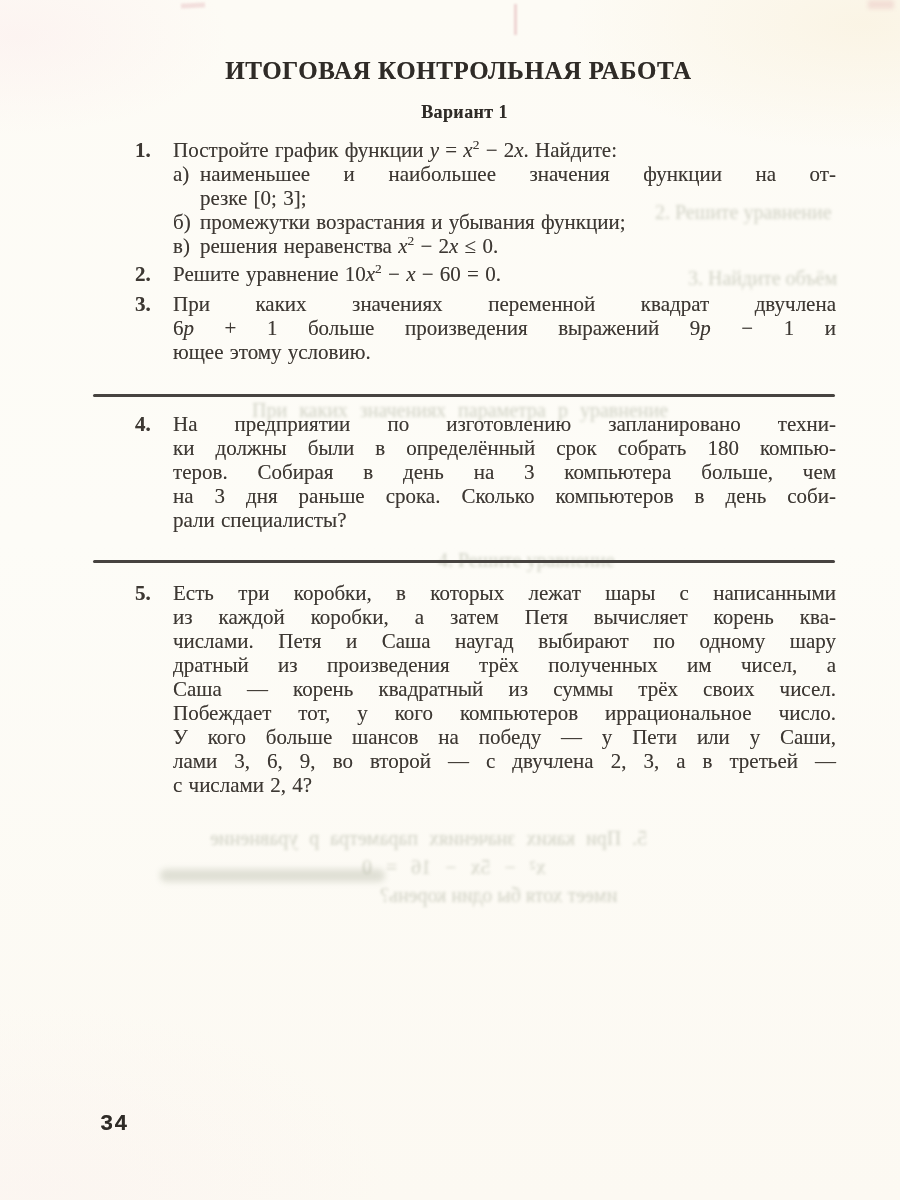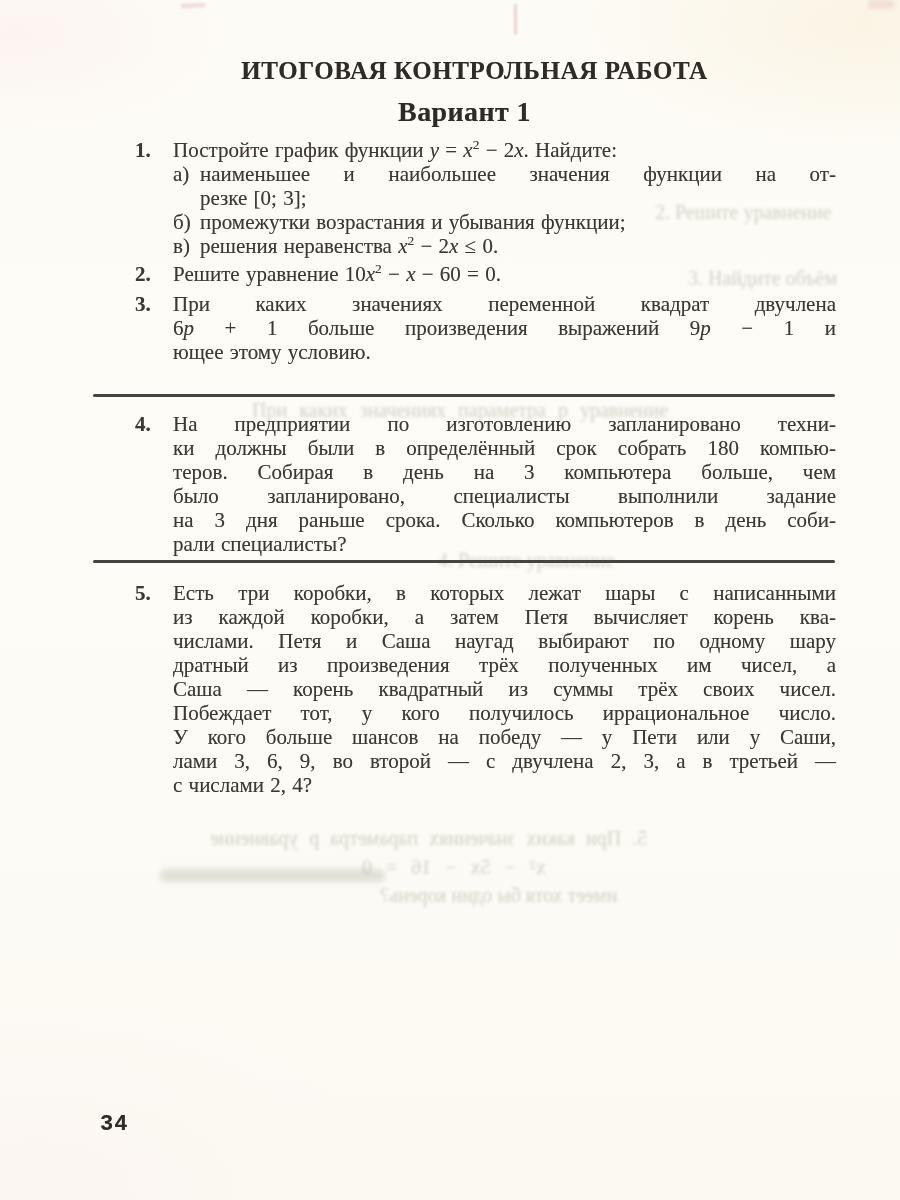--- a/index.html
+++ b/index.html
@@ -13,30 +13,30 @@
     color: var(--ink, #3d3833);
     background:
       radial-gradient(420px 180px at 96% 2%, rgba(250,243,226,.85), rgba(250,243,226,0) 70%),
       radial-gradient(300px 140px at 2% 3%, rgba(252,238,238,.55), rgba(252,238,238,0) 70%),
       radial-gradient(500px 260px at 4% 99%, rgba(251,242,240,.5), rgba(251,242,240,0) 70%),
       linear-gradient(180deg, #fdfbf5 0%, #fdfcf7 45%, #fcf9f2 100%);
   }
 
   
   .title {
-    position: absolute; left: 103px; width: 743px; top: 56px;
+    position: absolute; left: 87px; width: 743px; top: 56px;
     margin: 0; text-align: center;
     font-size: 25px; line-height: 30px; font-weight: bold;
     letter-spacing: 0.6px; color: var(--title_ink, #2f2b27);
     text-shadow: 0 0 .6px rgba(47,43,39,.55);
   }
   .variant {
     position: absolute; left: 93px; width: 743px; top: 98px;
     margin: 0; text-align: center;
-    font-size: 28px; line-height: 28px; font-weight: bold;
+    font-size: 18px; line-height: 28px; font-weight: bold;
     letter-spacing: 0.4px; color: var(--title_ink, #2f2b27);
     text-shadow: 0 0 .6px rgba(47,43,39,.5);
   }
 
   
   .problem {
     position: absolute; left: 135px; width: 701px;
     font-size: 21px; line-height: 24px;
     word-spacing: 1px;
     text-shadow: 0 0 .5px rgba(61,56,51,.45);
@@ -168,39 +168,38 @@
 
   <div class="rule rule-1"></div>
 
   <section class="problem" style="top:412px;">
     <span class="num">4.</span>
     <div class="pbody">
       <div class="para">
         <div class="line">На предприятии по изготовлению запланировано техни-</div>
         <div class="line">ки должны были в определённый срок собрать 180 компью-</div>
         <div class="line">теров. Собирая в день на 3 компьютера больше, чем</div>
-        <div class="line">было запланировано, специалисты выполнили задание</div>
         <div class="line">на 3 дня раньше срока. Сколько компьютеров в день соби-</div>
         <div class="line">рали специалисты?</div>
       </div>
     </div>
   </section>
 
   <div class="rule rule-2"></div>
 
   <section class="problem" style="top:581px;">
     <span class="num">5.</span>
     <div class="pbody">
       <div class="para">
         <div class="line">Есть три коробки, в которых лежат шары с написанными</div>
         <div class="line">из каждой коробки, а затем Петя вычисляет корень ква-</div>
         <div class="line">числами. Петя и Саша наугад выбирают по одному шару</div>
         <div class="line">дратный из произведения трёх полученных им чисел, а</div>
         <div class="line">Саша — корень квадратный из суммы трёх своих чисел.</div>
-        <div class="line">Побеждает тот, у кого получилось иррациональное число.</div>
+        <div class="line">Побеждает тот, у кого компьютеров иррациональное число.</div>
         <div class="line">У кого больше шансов на победу — у Пети или у Саши,</div>
         <div class="line">лами 3, 6, 9, во второй — с двучлена 2, 3, а в третьей —</div>
         <div class="line">с числами 2, 4?</div>
       </div>
     </div>
   </section>
 
   <div class="page-number">34</div>
 
 </div>

